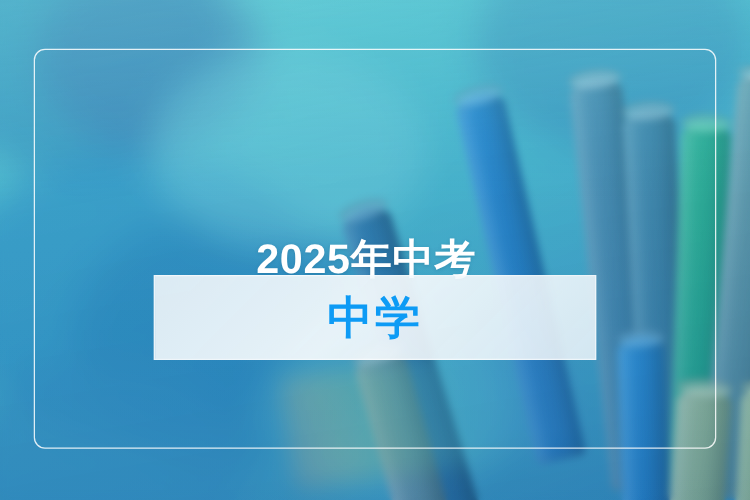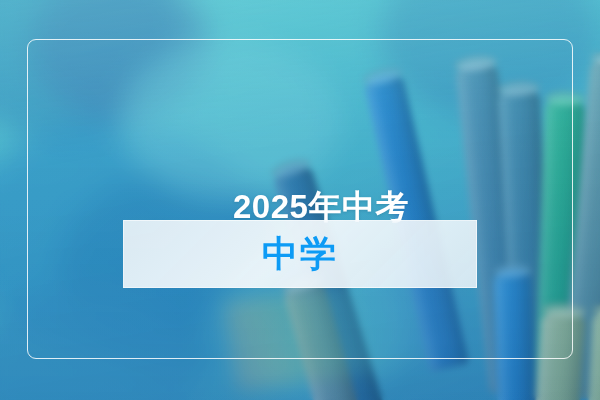--- a/index.html
+++ b/index.html
@@ -168,21 +168,21 @@
     left: 205px;
     top: 92px;
     color: #ffffff;
     font-size: 33px;
     font-weight: 700;
     line-height: 46px;
     letter-spacing: .5px;
     white-space: pre;
     text-shadow: 0 1px 3px rgba(20,70,100,.22);
   }
-  .headline .hl-line { display: block; margin-left: 28px; }
+  .headline .hl-line { display: block; }
 
   
   .subtitle-panel {
     position: absolute;
     left: 123px;
     top: 220px;
     width: 354px;
     height: 68px;
     box-sizing: border-box;
     background: linear-gradient(135deg,

